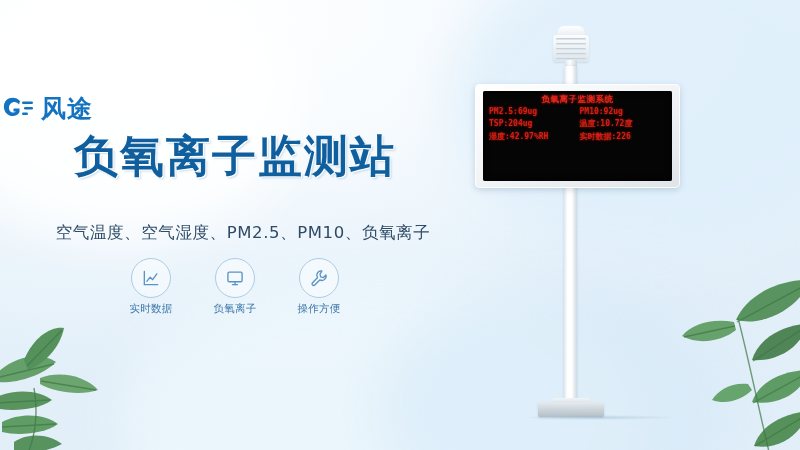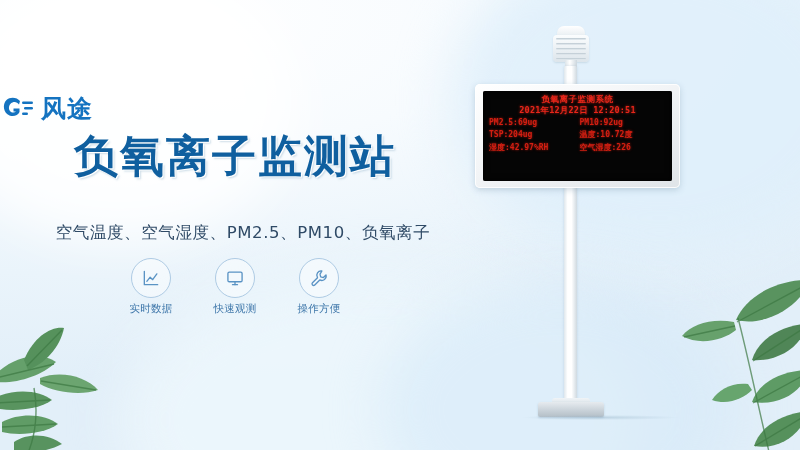--- a/index.html
+++ b/index.html
@@ -140,21 +140,21 @@
 
 
       <div class="feat">
         <span class="feat-circle">
           <svg viewBox="0 0 24 24" width="20" height="20" fill="none" stroke="#5a93c4" stroke-width="1.6" stroke-linecap="round" stroke-linejoin="round">
             <rect x="3.5" y="5" width="17" height="11.5" rx="1.6"></rect>
             <path d="M9 20 L15 20"></path>
             <path d="M12 16.5 L12 20"></path>
           </svg>
         </span>
-        <span class="feat-label">快速观测</span>
+        <span class="feat-label">负氧离子</span>
       </div>
 
       <div class="feat">
         <span class="feat-circle">
           <svg viewBox="0 0 24 24" width="20" height="20" fill="none" stroke="#5a93c4" stroke-width="1.6" stroke-linecap="round" stroke-linejoin="round">
             <path d="M15.5 3.6 A5.2 5.2 0 0 0 10.2 11.6 L4.2 17.6 A1.9 1.9 0 0 0 6.9 20.3 L12.9 14.3 A5.2 5.2 0 0 0 20.4 8.4 L17.3 11.5 L14 10.7 L13.2 7.4 Z"></path>
           </svg>
         </span>
         <span class="feat-label">操作方便</span>
       </div>
@@ -177,28 +177,27 @@
     </div>
 
     <div class="pole"></div>
     <div class="base-top"></div>
     <div class="base"></div>
     <div class="shadow"></div>
 
     <div class="screen-frame">
       <div class="screen">
         <div class="led-title">负氧离子监测系统</div>
-        <div class="led-date">2021年12月22日 12:20:51</div>
         <div class="led-grid">
           <div class="led-cell">PM2.5:69ug</div>
           <div class="led-cell">PM10:92ug</div>
           <div class="led-cell">TSP:204ug</div>
           <div class="led-cell">温度:10.72度</div>
           <div class="led-cell">湿度:42.97%RH</div>
-          <div class="led-cell">空气湿度:226</div>
+          <div class="led-cell">实时数据:226</div>
         </div>
       </div>
     </div>
   </div>
 
   <div class="plant-left">
     <svg viewBox="0 0 150 140" width="150" height="140" aria-hidden="true">
       <g fill="#5b9a5f" opacity=".92">
         <path d="M2 60 C22 40, 48 38, 62 48 C48 62, 22 70, 2 68 Z"></path>
         <path d="M0 84 C20 74, 46 76, 58 86 C44 96, 18 98, 0 94 Z" fill="#4e8d53"></path>

